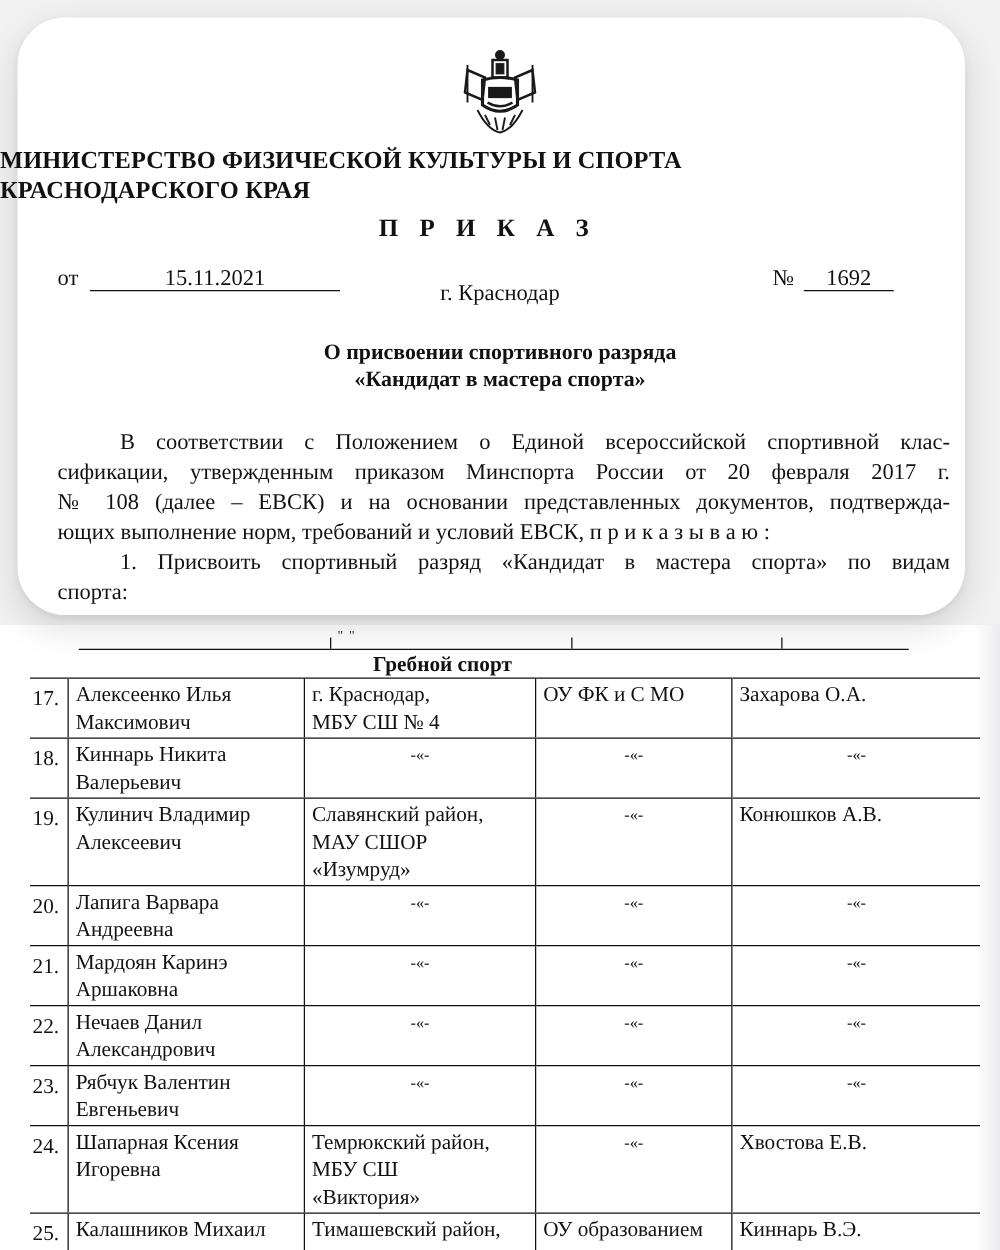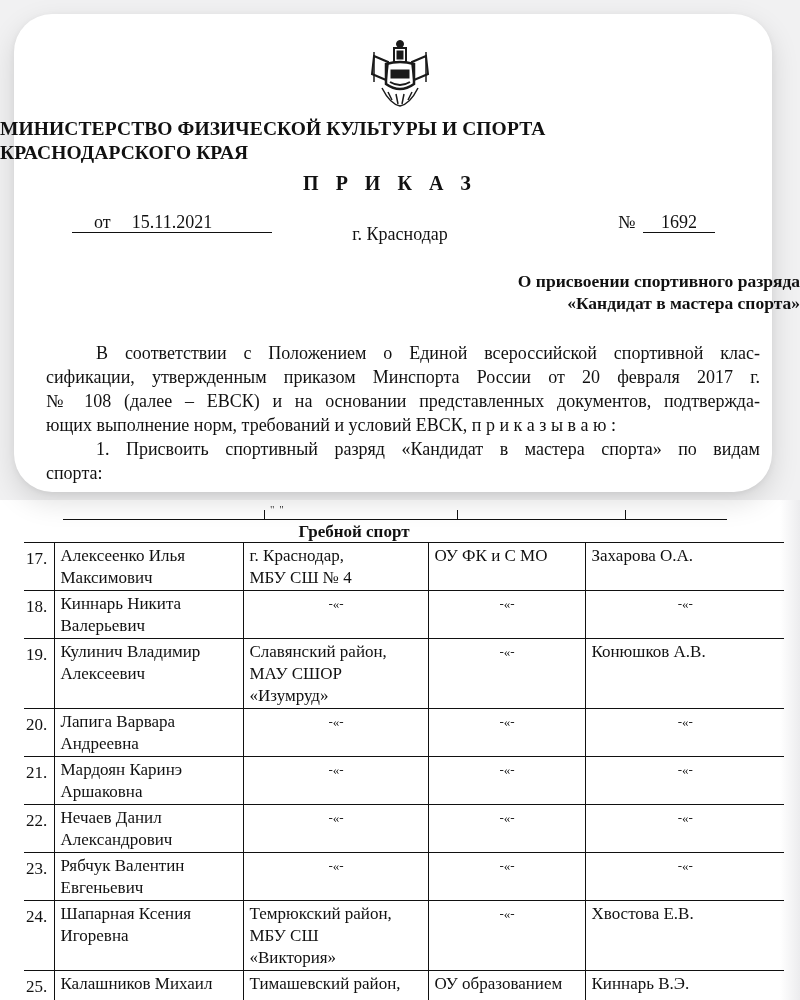--- a/index.html
+++ b/index.html
@@ -27,33 +27,33 @@
   .ministry {
     position: absolute; left: 0; width: 800px; text-align: left;
     font-weight: bold; font-size: 19.5px; line-height: 24px; letter-spacing: 0.1px;
   }
   .ministry.l1 { top: 117px; }
   .ministry.l2 { top: 141px; }
   .prikaz {
     position: absolute; left: 0; width: 780px; top: 172px; text-align: center;
     font-weight: bold; font-size: 20px; letter-spacing: 6px;
   }
-  .meta-row { position: absolute; top: 210px; font-size: 18px; margin-left: 48px; }
+  .meta-row { position: absolute; top: 210px; font-size: 18px; }
   .ot-label { left: 46px; }
   .date-field {
     position: absolute; left: 72px; top: 212px; width: 200px;
     border-bottom: 1.5px solid #111; text-align: center; font-size: 18px; line-height: 20px;
   }
   .city { position: absolute; left: 0; width: 800px; top: 224px; text-align: center; font-size: 18px; }
   .no-field {
     position: absolute; left: 643px; top: 212px; width: 72px;
     border-bottom: 1.5px solid #111; text-align: center; font-size: 18px; line-height: 20px;
   }
   .subject {
-    position: absolute; left: 0; width: 800px; text-align: right;
+    position: absolute; left: 0; width: 800px; text-align: center;
     font-weight: bold; font-size: 17.5px; line-height: 22px;
   }
   .subject.l1 { top: 270px; }
   .subject.l2 { top: 292px; }
   .para {
     position: absolute; left: 46px; width: 714px; font-size: 18px; line-height: 24px;
     text-align: justify;
   }
   .para .line { display: block; text-align: justify; text-align-last: justify; height: 24px; white-space: nowrap; }
   .para .line.last { text-align-last: left; }

